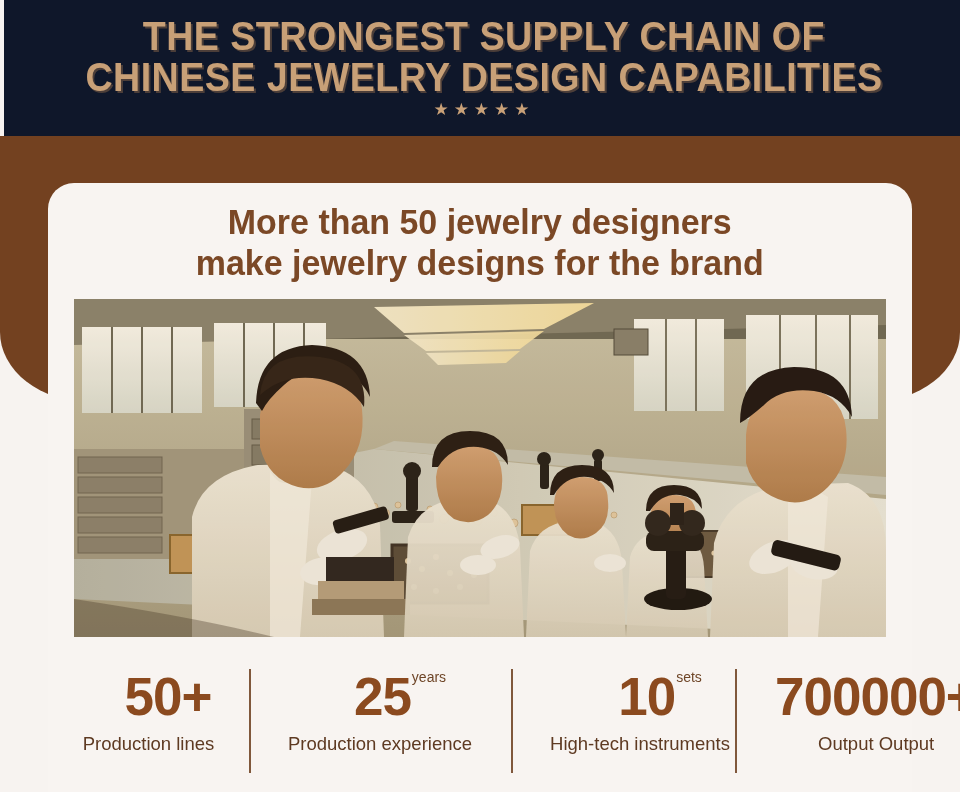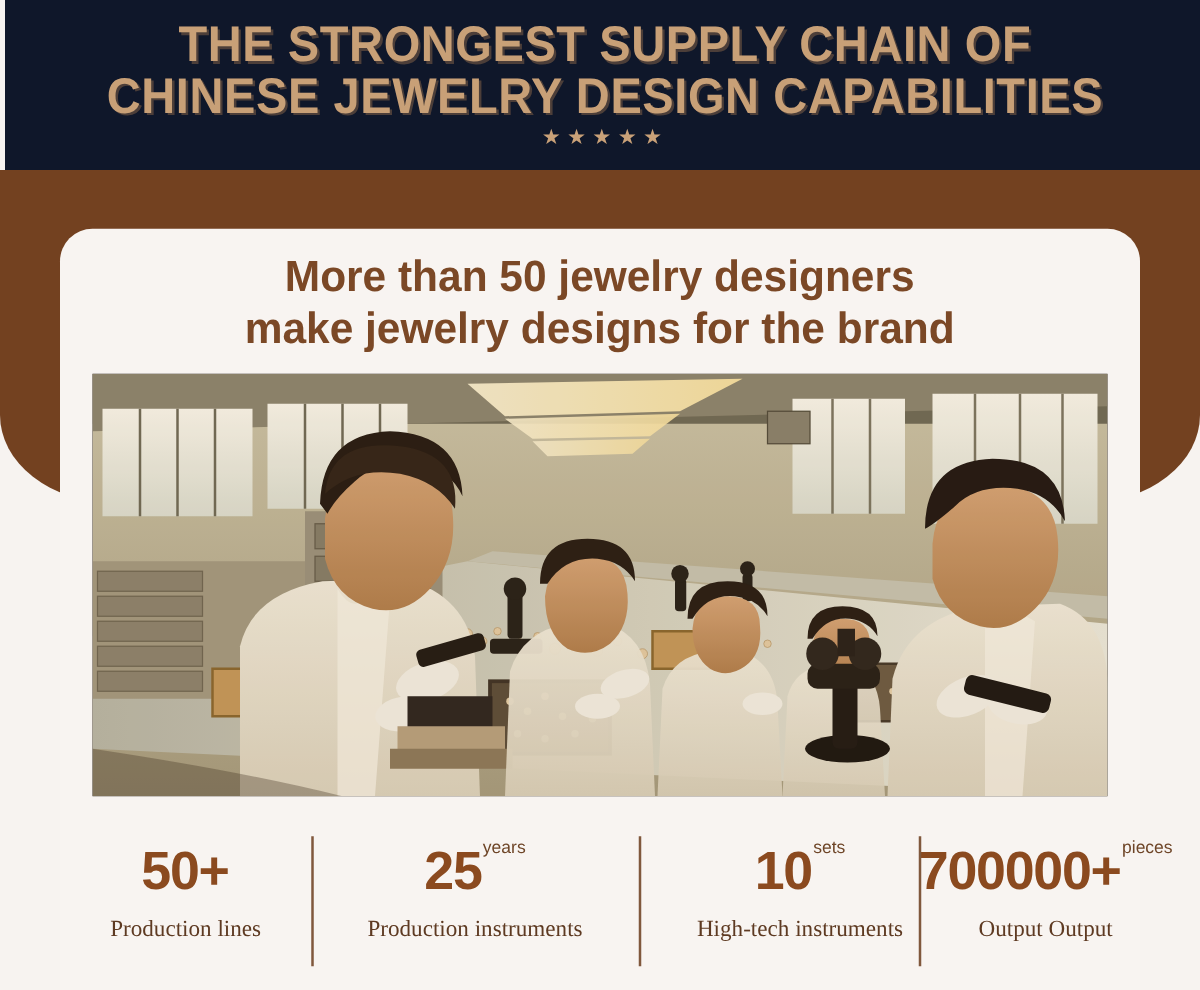--- a/index.html
+++ b/index.html
@@ -90,40 +90,40 @@
     width:1.5px; height:104px;
     background:#6B3C1C;
     opacity:.85;
   }
   .num-row{
     display:flex; align-items:flex-start;
     line-height:1;
   }
   .num{
     font-weight:bold;
-    font-size:43px;
+    font-size:53px;
     line-height:56px;
     color:#8B4A1F;
     letter-spacing:-1px;
+    margin-left:40px;
   }
   .unit{
     font-size:14px;
     line-height:16px;
     color:#6E4527;
     margin-top:0;
     margin-left:1px;
     white-space:nowrap;
   }
   .caption{
     margin-top:8px;
     font-size:18.5px;
     line-height:22px;
     color:#5E3A22;
     white-space:nowrap;
-    font-family:Liberation Serif, serif;
   }
 
   
   .stat.c1{ flex:0 0 201px; }
   .stat.c2{ flex:0 0 262px; }
   .stat.c3{ flex:0 0 224px;padding-left:34px; }
   .stat.c4{ flex:0 0 177px; }
 </style>
 </head>
 <body>
@@ -357,21 +357,21 @@
         <span class="unit"></span>
       </div>
       <div class="caption">Production lines</div>
     </div>
 
     <div class="stat c2">
       <div class="num-row">
         <span class="num">25</span>
         <span class="unit">years</span>
       </div>
-      <div class="caption">Production instruments</div>
+      <div class="caption">Production experience</div>
     </div>
 
     <div class="stat c3">
       <div class="num-row">
         <span class="num">10</span>
         <span class="unit">sets</span>
       </div>
       <div class="caption">High-tech instruments</div>
     </div>
 

